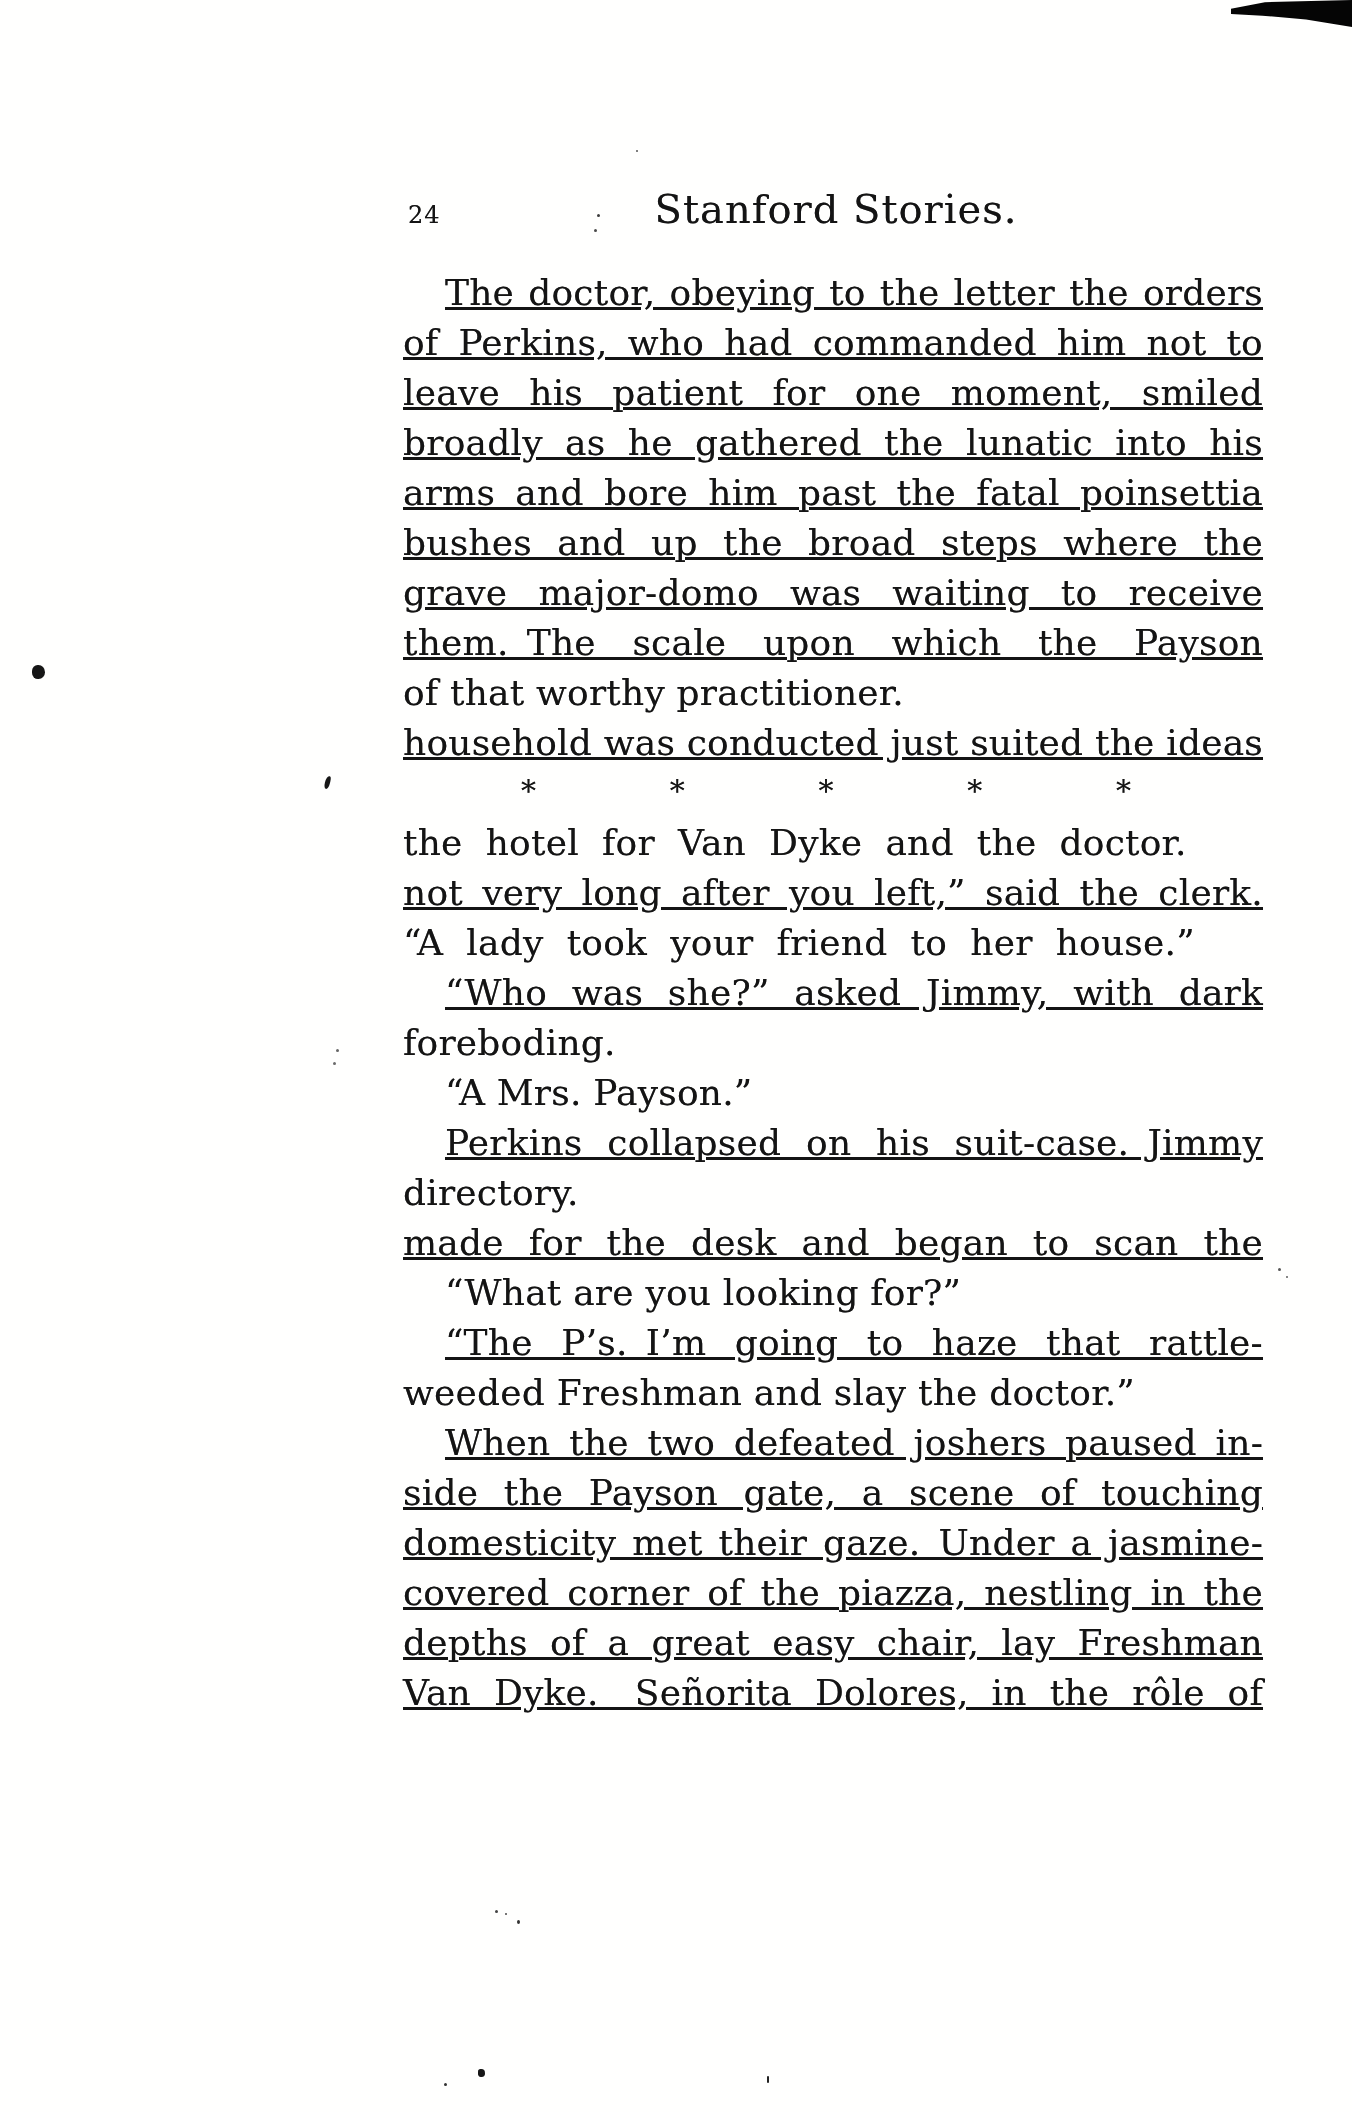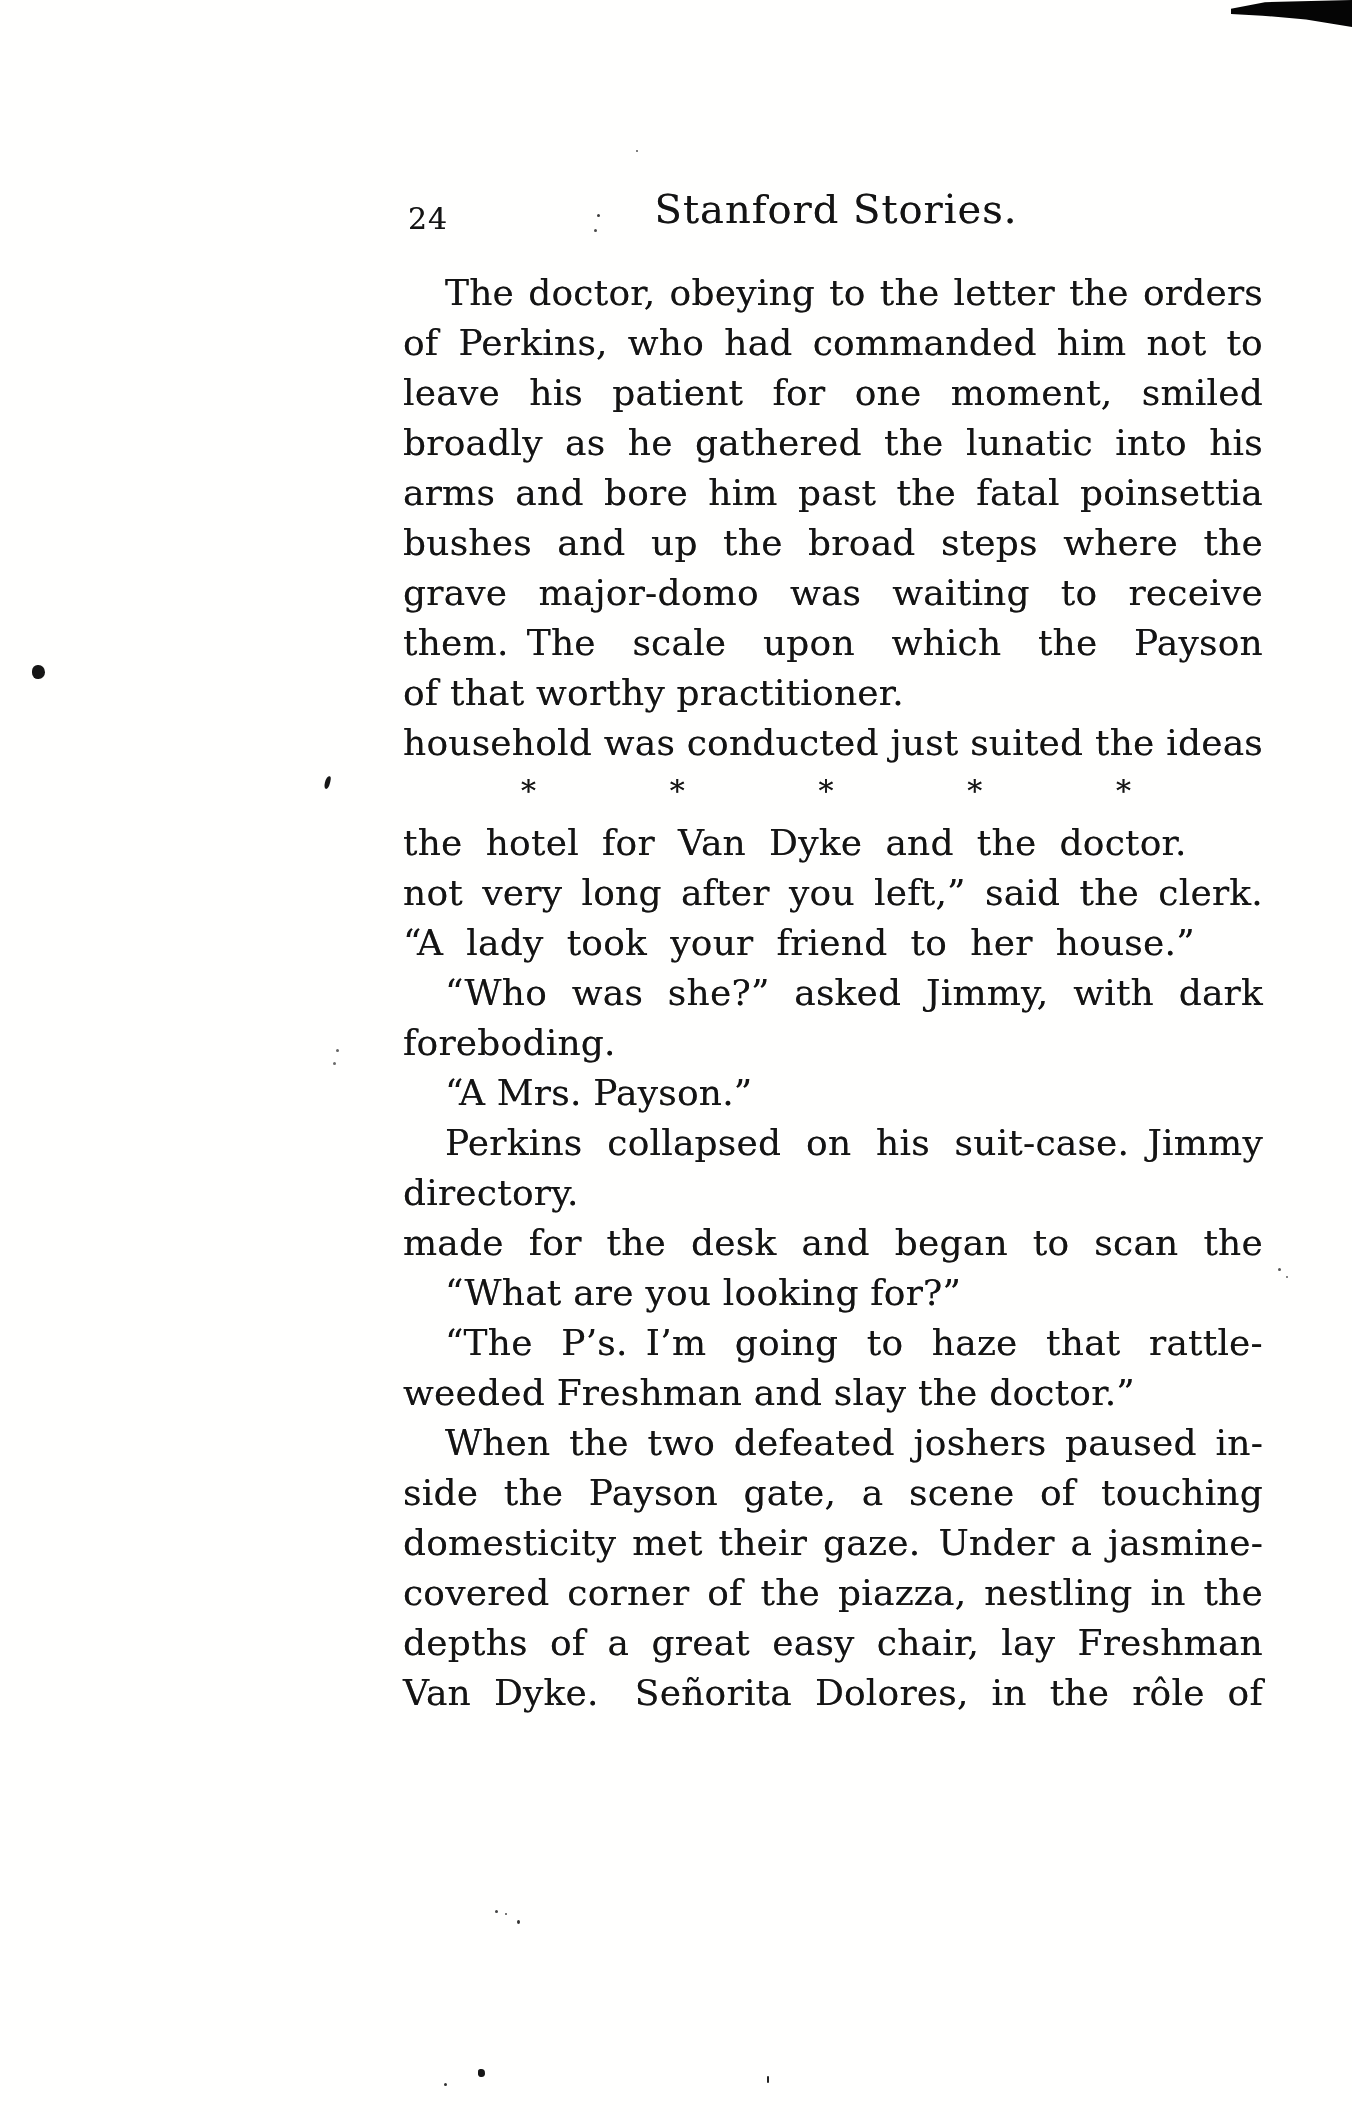--- a/index.html
+++ b/index.html
@@ -7,34 +7,34 @@
     position:relative;
     width:1352px;height:2112px;
     background:#fffffe;
     font-family:"DejaVu Serif", serif;
     color:#141414;
     overflow:hidden;
     text-shadow:0 0 0.5px rgba(0,0,0,.55);
   }
   .pagenum{
     position:absolute;left:408px;top:201px;
-    font-size:30px;letter-spacing:1px;
+    font-size:24px;letter-spacing:1px;
   }
   .title{
     position:absolute;left:419px;top:186px;width:834px;
     text-align:center;font-size:40px;letter-spacing:1px;
   }
   .text-block{
     position:absolute;left:403px;top:268px;width:860px;
   }
   .line{
     height:50px;line-height:50px;font-size:36px;
     letter-spacing:0.2px;
   }
-  .line.j{text-align:justify;text-align-last:justify;}
+  .line.j{text-align:justify;text-align-last:justify;text-decoration:underline;}
   .line.indent{padding-left:42px;}
   .line.spread{word-spacing:0.32em;}
   .sep{
     height:50px;display:flex;justify-content:space-between;
     padding-left:118px;width:610px;
     font-size:30px;line-height:46px;
   }
   .sep span{display:block;}
   
   .corner-artifact{

